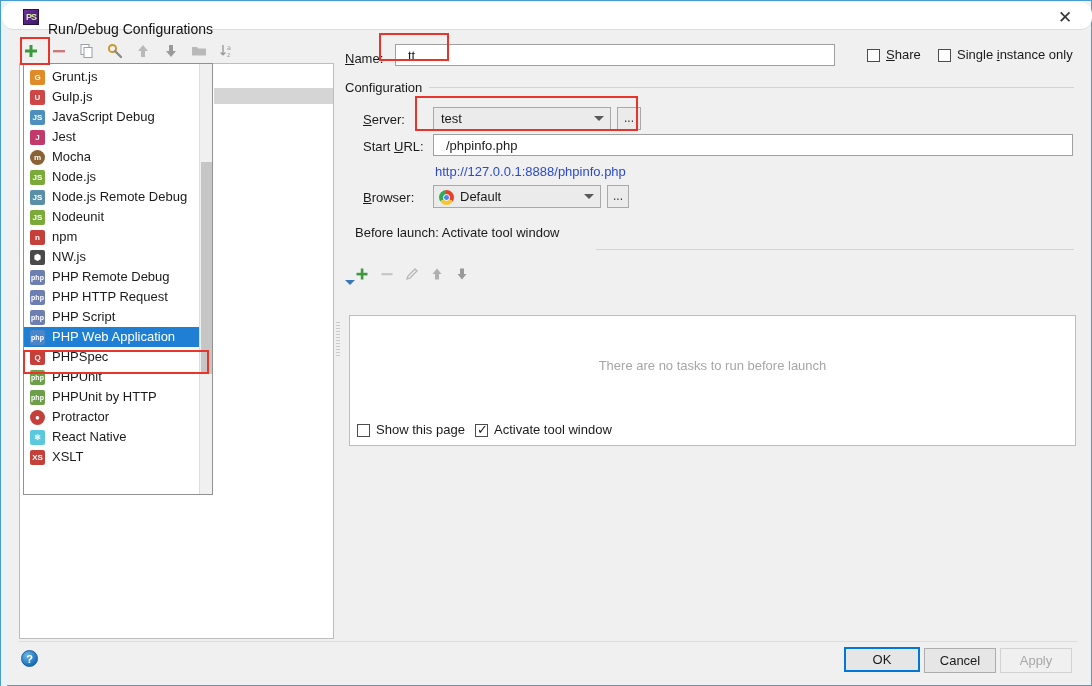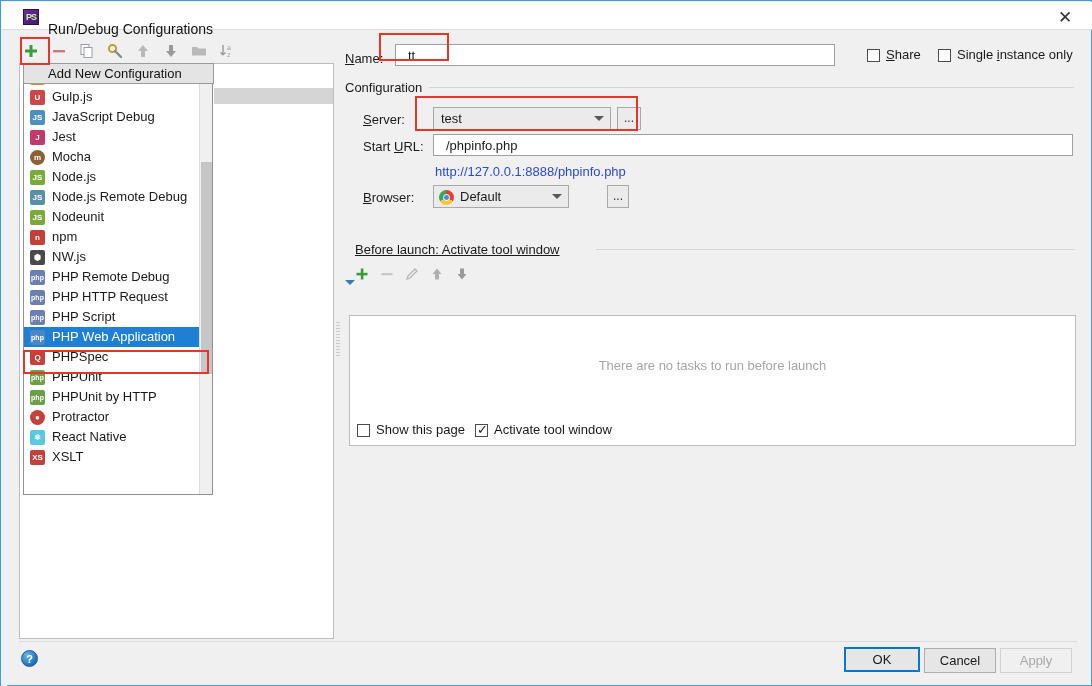--- a/index.html
+++ b/index.html
@@ -18,20 +18,21 @@
     width: 1092px; height: 686px;
     background: #f0f0f0;
     border: 1px solid #4a9bd1;
   }
   
   .titlebar {
     position: absolute; left: 1px; top: 1px;
     width: 1090px; height: 28px;
     background: #ffffff;
     border-bottom: 1px solid #dcdcdc;
+    border-radius: 12px;
   }
   .ps-icon {
     position: absolute; left: 21px; top: 7px;
     width: 16px; height: 16px;
     background: linear-gradient(135deg,#6b2fa0 0%,#3d1a63 100%);
     border: 1px solid #2c1049;
     color: #d9f0a0;
     font-size: 9px; font-weight: bold;
     line-height: 14px; text-align: center;
     letter-spacing: -1px;
@@ -430,21 +431,20 @@
         <div class="list-item"><span class="li-icon" style="color: rgb(255, 255, 255); background: rgb(109, 158, 74); border-radius: 2px; font-size: 7px;">php</span><span>PHPUnit by HTTP</span></div>
         <div class="list-item"><span class="li-icon" style="color: rgb(255, 255, 255); background: rgb(198, 64, 59); border-radius: 50%; font-size: 8px;">●</span><span>Protractor</span></div>
         <div class="list-item"><span class="li-icon" style="color: rgb(255, 255, 255); background: rgb(91, 200, 222); border-radius: 2px; font-size: 8px;">⚛</span><span>React Native</span></div>
         <div class="list-item"><span class="li-icon" style="color: rgb(255, 255, 255); background: rgb(198, 64, 59); border-radius: 2px; font-size: 8px;">XS</span><span>XSLT</span></div>
       </div>
     <div class="popup-scroll">
       <div class="popup-thumb"></div>
     </div>
   </div>
 
-  <div class="tooltip">Add New Configuration</div>
 
   <div class="plus-highlight"></div>
 
   <div class="annot" style="left:22px; top:349px; width:186px; height:24px;"></div>
 
   <div class="splitter">
     <div class="splitter-grip"></div>
   </div>
 
   <div class="right-panel">
@@ -473,29 +473,29 @@
       <span class="combo-arrow"></span>
     </div>
     <div class="ellipsis-btn" style="left:276px; top:72px; width:24px; height:23px; line-height:21px;">...</div>
 
     <div class="field-label" style="left:22px; top:104px;">Start <u>U</u>RL:</div>
     <input class="text-input" style="left: 92px; top: 99px; width: 640px;" value="/phpinfo.php">
 
     <div class="url-link" style="left:94px; top:129px;">http://127.0.0.1:8888/phpinfo.php</div>
 
     <div class="field-label" style="left:22px; top:155px;"><u>B</u>rowser:</div>
-    <div class="combo" style="left:92px; top:150px; width:136px;">
+    <div class="combo" style="left:92px; top:150px; width:168px;">
       <span class="chrome-icon"></span>
       <span class="combo-text" style="left:26px;">Default</span>
       <span class="combo-arrow"></span>
     </div>
     <div class="ellipsis-btn" style="left:266px; top:150px; width:22px; height:23px; line-height:21px;">...</div>
 
     <span class="collapse-arrow"></span>
-    <div class="group-title" style="left:14px; top:207px; text-decoration:underline;">Before launch: Activate tool window</div>
+    <div class="group-title" style="left:14px; top:190px; ">Before launch: Activate tool window</div>
     <div class="group-line" style="left:255px; top:214px; width:478px;"></div>
 
     <div class="bl-toolbar-btn" style="left:10px; top:229px;">
       <svg width="16" height="16" viewBox="0 0 16 16" style="margin:2px 0 0 3px">
         <rect x="6.8" y="2.5" width="2.6" height="11" fill="#3c9a3c"></rect>
         <rect x="2.5" y="6.8" width="11" height="2.6" fill="#3c9a3c"></rect>
       </svg>
     </div>
     <div class="bl-toolbar-btn" style="left:35px; top:229px;">
       <svg width="16" height="16" viewBox="0 0 16 16" style="margin:2px 0 0 3px">

